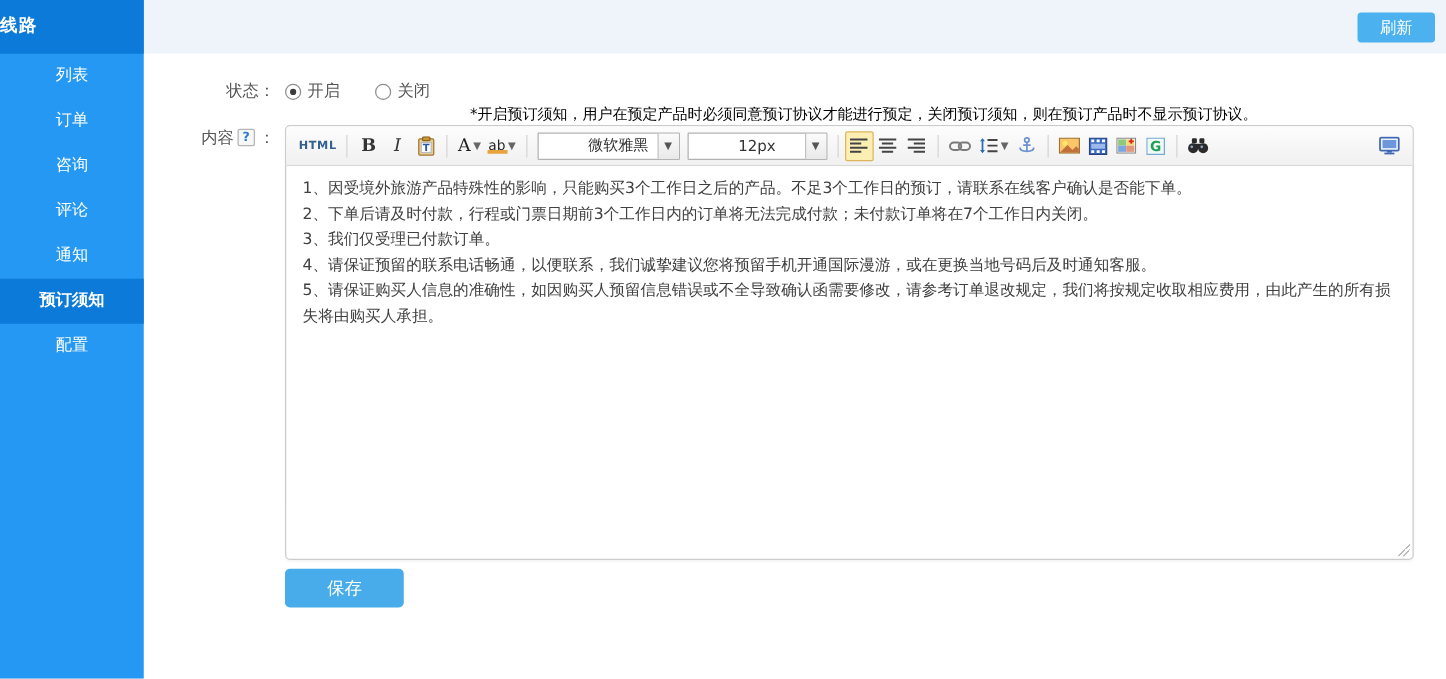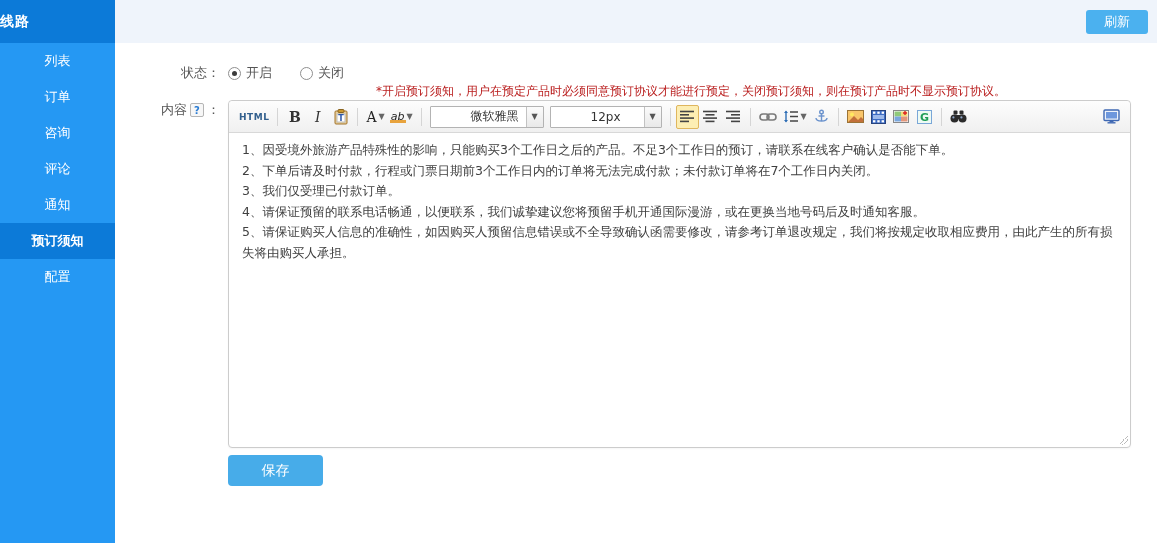--- a/index.html
+++ b/index.html
@@ -22,21 +22,21 @@
 
   
   .main { position:absolute; left:115px; top:43px; right:0; bottom:0; background:#fff; }
 
   .status-row { position:absolute; top:19px; left:0; right:10px; height:22px; display:flex; align-items:center; }
   .field-label { width:105px; text-align:right; color:#555; font-size:13px; flex-shrink:0; }
   .radio-group { display:flex; align-items:center; margin-left:8px; }
   .radio-option { display:inline-flex; align-items:center; margin-right:28px; color:#555; cursor:pointer; }
   .radio-circle { width:13px; height:13px; border:1px solid #8f8f8f; border-radius:50%; margin-right:5px; background:#fff; position:relative; }
   .radio-option.checked .radio-circle::after { content:""; position:absolute; left:3px; top:3px; width:5px; height:5px; border-radius:50%; background:#3c3c3c; }
-  .status-note { color:#b91c1c; font-size:12px; margin-left:4px; white-space:nowrap;margin-top:36px; }
+  .status-note { color:#000000; font-size:12px; margin-left:4px; white-space:nowrap;margin-top:36px; }
 
   .content-label { position:absolute; top:58px; left:0; width:105px; text-align:right; color:#555; display:flex; justify-content:flex-end; align-items:center; }
   .help-icon { display:inline-flex; width:14px; height:14px; border:1px solid #b5b5b5; border-radius:2px; background:#f7f7f7;
     color:#2a7bd2; font-size:10px; font-weight:bold; align-items:center; justify-content:center; margin:0 3px; cursor:pointer; }
 
   
   .editor { position:absolute; top:57px; left:113px; right:26px; border:1px solid #ccc; border-radius:4px; background:#fff; box-shadow:0 1px 2px rgba(0,0,0,.04); }
   .toolbar { height:32px; background:linear-gradient(#fdfdfd,#f0f0f0); border-bottom:1px solid #d8d8d8;
     border-radius:4px 4px 0 0; display:flex; align-items:center; padding:0 7px; }
   .tb-btn { height:24px; min-width:23px; display:inline-flex; align-items:center; justify-content:center;
@@ -47,21 +47,21 @@
   .tb-bold { font-family:"DejaVu Serif","Liberation Serif",serif; font-weight:bold; font-size:14px; }
   .tb-italic { font-family:"DejaVu Serif","Liberation Serif",serif; font-style:italic; font-size:14px; }
   .tb-letter { font-family:"DejaVu Serif","Liberation Serif",serif; font-size:14px; color:#222; }
   .tb-caret { font-size:8px; color:#666; margin-left:2px; }
   .tb-select { height:22px; border:1px solid #b3b3b3; background:#fff; display:inline-flex; align-items:center;
     font-size:12px; color:#333; margin:0 3px; cursor:pointer; border-radius:1px; }
   .tb-select .txt { padding:0 7px; min-width:60px; text-align:left;margin-left:33px; }
   .tb-select .arrow { width:17px; align-self:stretch; border-left:1px solid #c2c2c2; display:flex; align-items:center;
     justify-content:center; font-size:8px; color:#555; background:linear-gradient(#fbfbfb,#e9e9e9); }
   .tb-spacer { flex:1; }
-  .ab-wrap { position:relative; font-size:11px; font-style:italic; color:#222; }
+  .ab-wrap { position:relative; font-size:11px; color:#222; }
   .ab-wrap::after { content:""; position:absolute; left:-1px; bottom:0; width:16px; height:3px; background:#e8a33d; }
 
   .editor-body { height:314px; padding:7px 13px; font-size:12.5px; color:#404040; line-height:20.5px;
     border-radius:0 0 4px 4px; position:relative; overflow:hidden; cursor:text; }
   .editor-line { margin:0; }
   .resize-grip { position:absolute; right:2px; bottom:2px; width:10px; height:10px; cursor:nwse-resize;
     background:linear-gradient(135deg, transparent 50%, #bbb 50%, #bbb 55%, transparent 55%, transparent 70%, #bbb 70%, #bbb 75%, transparent 75%); }
 
   .save-btn { position:absolute; left:113px; top:412px; width:95px; height:31px; background:#47ace9; color:#fff;
     border:none; border-radius:4px; font-size:14px; cursor:pointer; font-family:inherit; }

